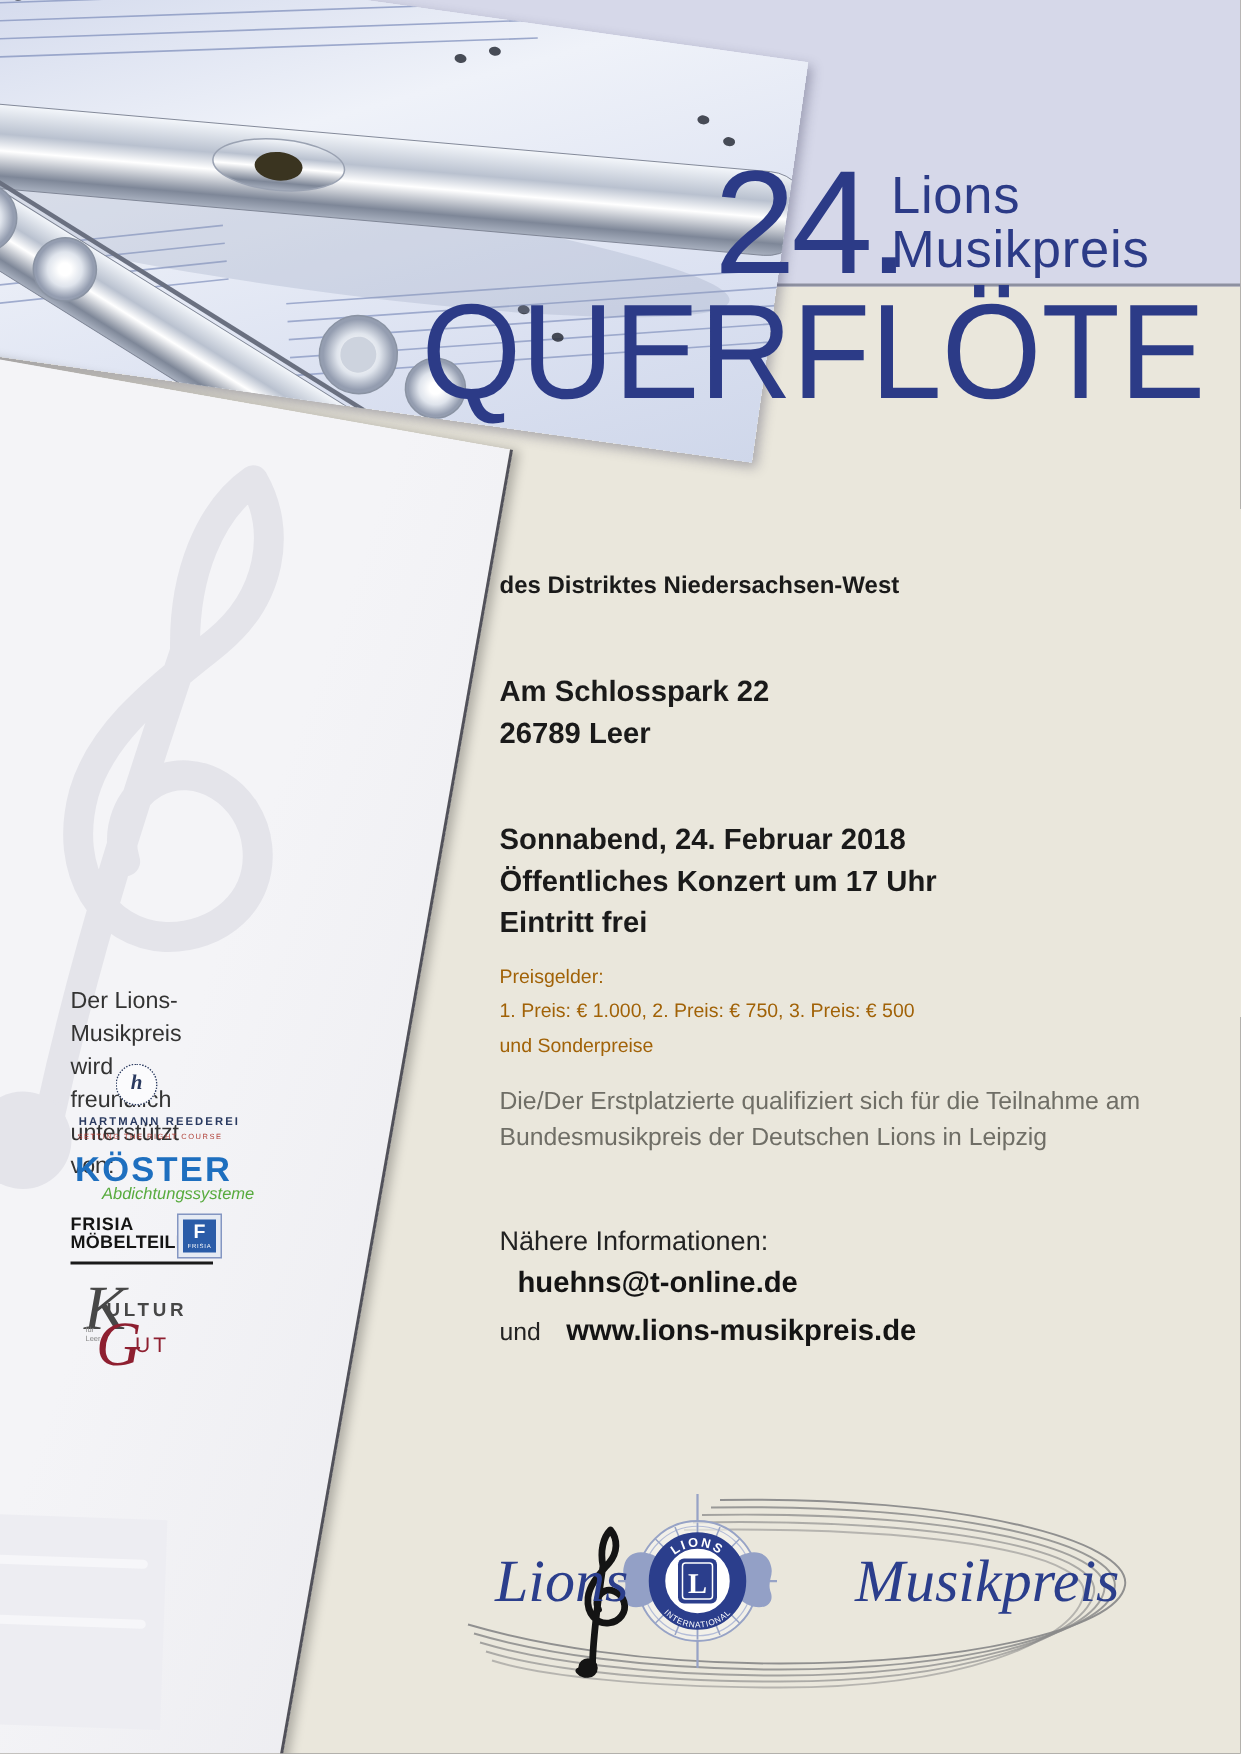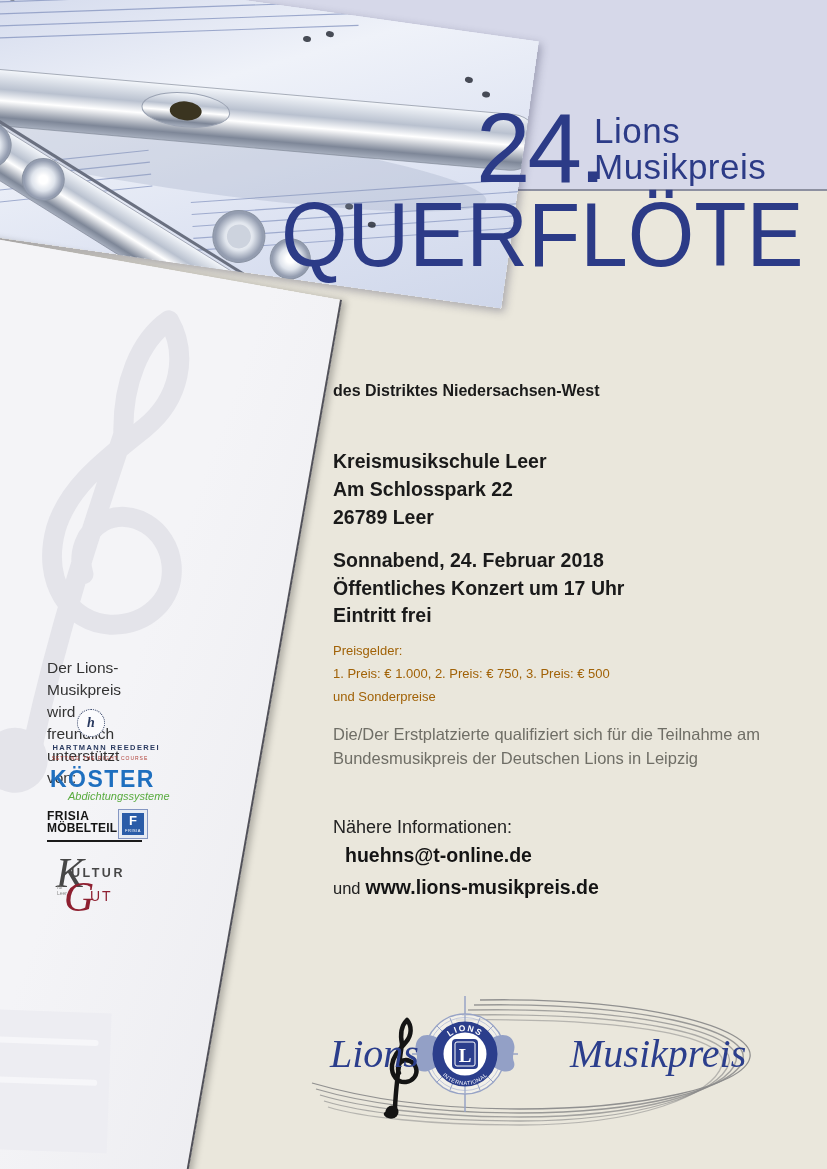--- a/index.html
+++ b/index.html
@@ -27,21 +27,21 @@
   
   .main{position:absolute;left:333px;top:0;width:480px;color:#1a1a1a;z-index:5;}
   .subtitle{position:absolute;left:0;top:382px;font-size:16px;font-weight:bold;}
   .venue{position:absolute;left:0;top:447px;font-size:19.5px;font-weight:bold;line-height:28px;}
   .event{position:absolute;left:0;top:547px;font-size:19.5px;font-weight:bold;line-height:27.5px;}
   .prizes{position:absolute;left:0;top:639px;font-size:13px;color:#a16207;line-height:23px;}
   .qual{position:absolute;left:0;top:722px;font-size:16.5px;color:#6f6e66;line-height:24px;}
   .info-label{position:absolute;left:0;top:817px;font-size:18px;color:#222;}
   .info-email{position:absolute;left:12px;top:844px;font-size:19.5px;font-weight:bold;color:#141414;}
   .info-site{position:absolute;left:0;top:876px;font-size:16.5px;color:#222;}
-  .info-site b{font-size:19.5px;color:#141414;margin-left:5px;}
+  .info-site b{font-size:19.5px;color:#141414;margin-left:17px;}
   
   .sponsors{position:absolute;left:0;top:0;z-index:5;}
   .sp-intro{position:absolute;left:47px;top:657px;font-size:15.5px;line-height:22px;color:#333;}
   .hm-emblem{position:absolute;left:77px;top:709px;width:26px;height:26px;border:1px dotted #2a3a60;
              border-radius:50%;display:flex;align-items:center;justify-content:center;background:#fbfbfd;}
   .hm-emblem span{font-family:"Liberation Serif",serif;font-style:italic;font-weight:bold;
                   font-size:14px;color:#2a3a60;}
   .hm-name{position:absolute;left:40px;top:743px;width:120px;text-align:right;font-size:7.5px;
            letter-spacing:1.4px;color:#2a3a60;font-weight:bold;}
   .hm-tag{position:absolute;left:40px;top:755px;width:120px;text-align:center;font-size:5px;
@@ -192,21 +192,20 @@
   <div class="h-number">24.</div>
   <div class="h-brand">
     <div>Lions</div>
     <div>Musikpreis</div>
   </div>
   <div class="h-title">QUERFLÖTE</div>
 
   <div class="main">
     <div class="subtitle">des Distriktes Niedersachsen-West</div>
     <div class="venue">
-      <div>Kreismusikschule Leer</div>
       <div>Am Schlosspark 22</div>
       <div>26789 Leer</div>
     </div>
     <div class="event">
       <div>Sonnabend, 24. Februar 2018</div>
       <div>Öffentliches Konzert um 17 Uhr</div>
       <div>Eintritt frei</div>
     </div>
     <div class="prizes">
       <div>Preisgelder:</div>

